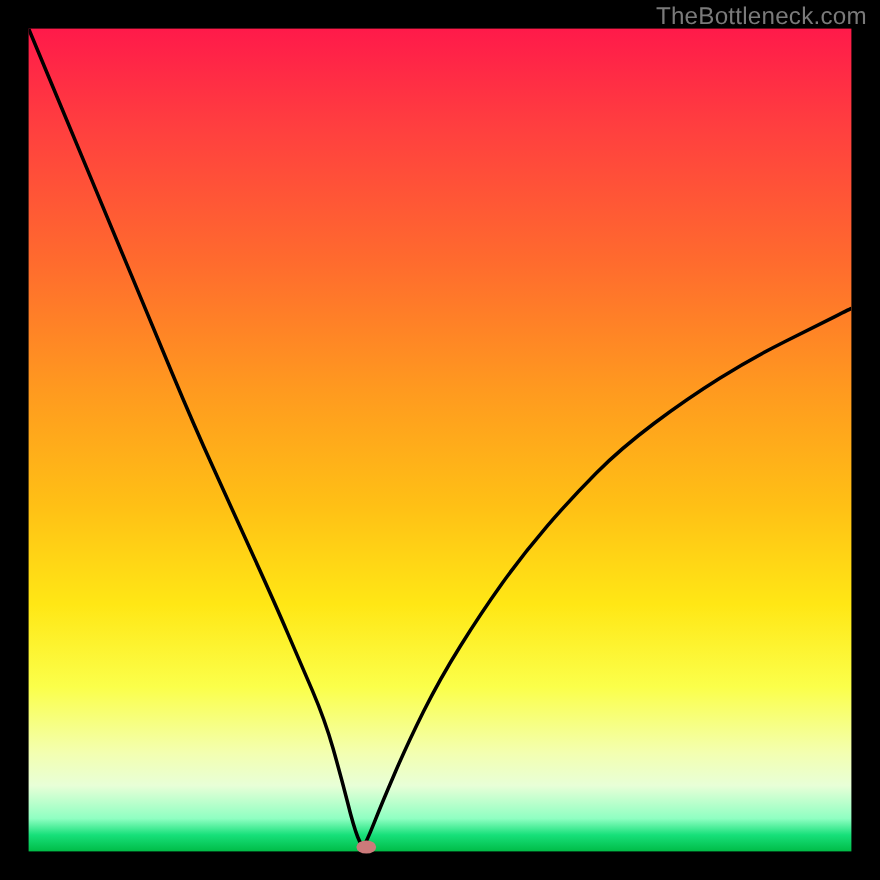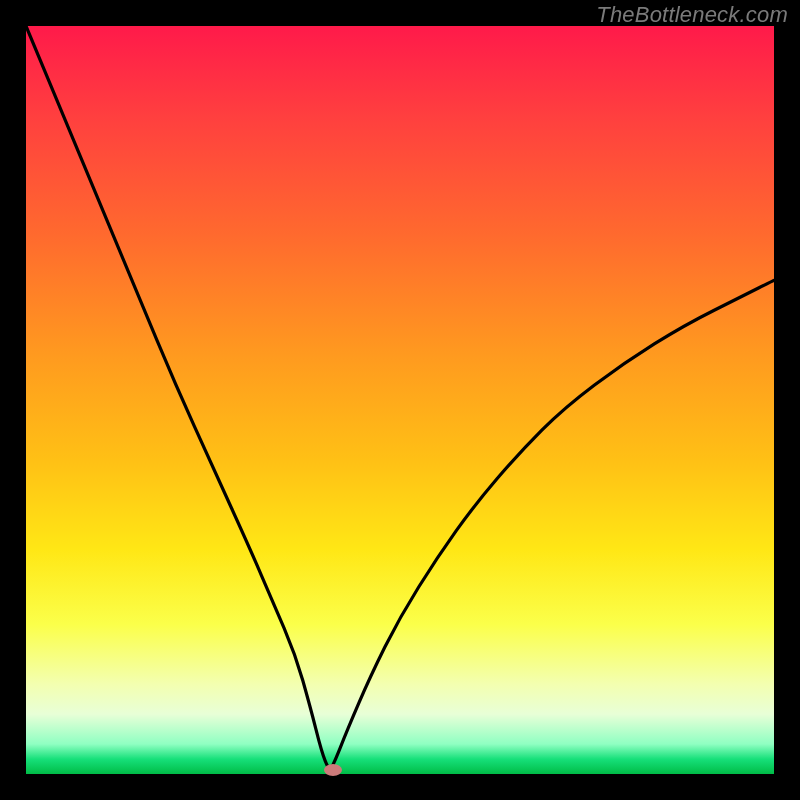--- a/index.html
+++ b/index.html
@@ -2,21 +2,20 @@
 <html><head>
 <meta charset="utf-8">
 <style>
   * { margin: 0; padding: 0; box-sizing: border-box; }
   html, body { width: 800px; height: 800px; overflow: hidden; background: #000; }
   .stage {
     position: relative;
     width: 800px;
     height: 800px;
     background: #000;
-    font-style: italic;
   }
   .watermark {
     position: absolute;
     top: 2px;
     right: 12px;
     font-family: Arial, Helvetica, sans-serif;
     font-size: 22px;
     color: #7a7a7a;
     letter-spacing: 0.2px;
     z-index: 3;

